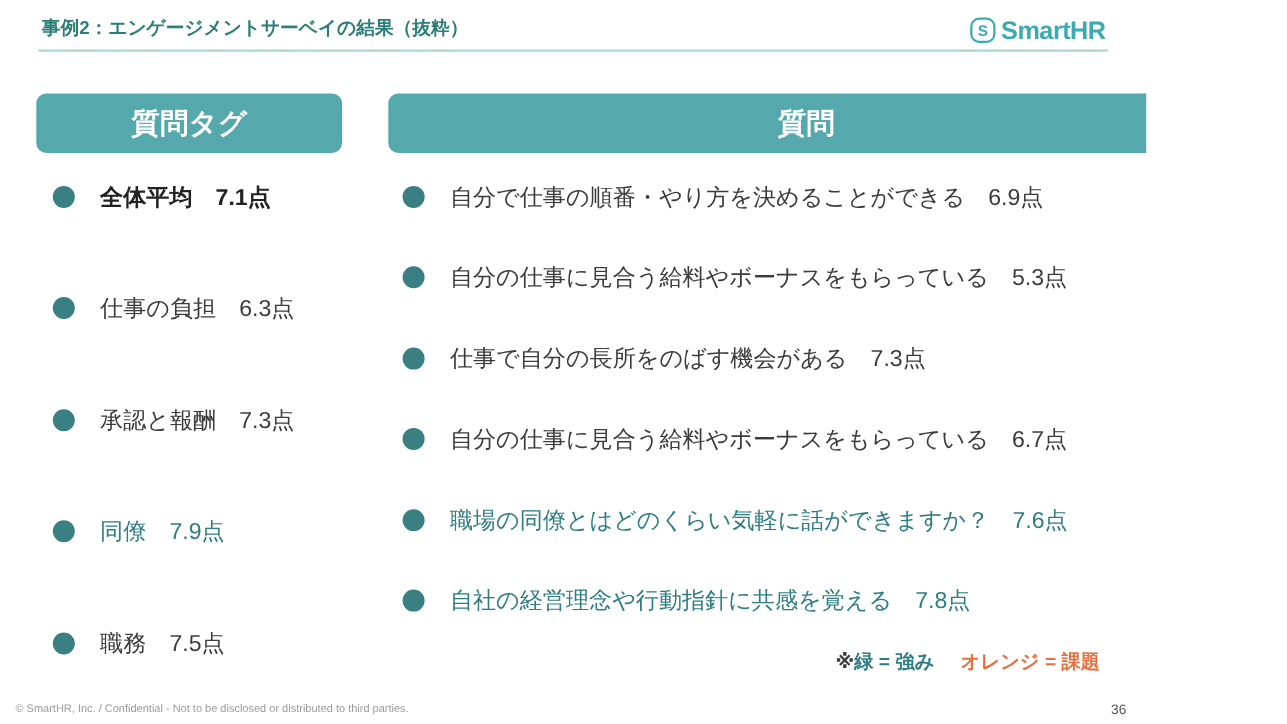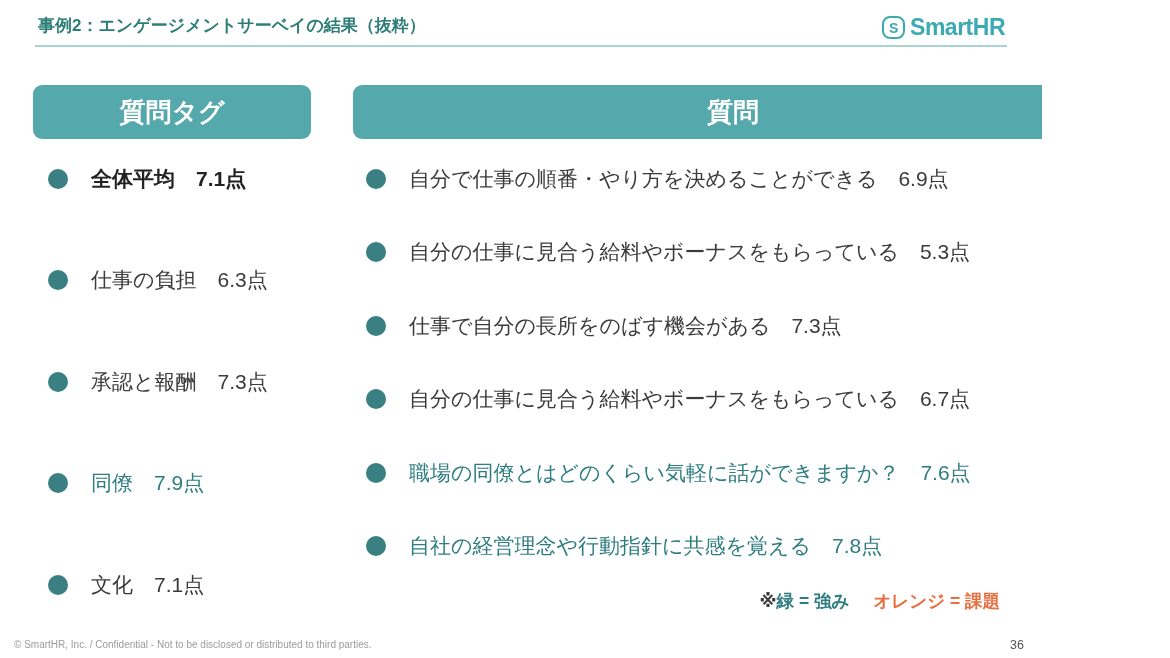--- a/index.html
+++ b/index.html
@@ -81,20 +81,24 @@
     <div class="row">
       <span class="bullet"></span>
       <span class="row-label">承認と報酬　7.3点</span>
     </div>
     <div class="row">
       <span class="bullet"></span>
       <span class="row-label em-strength">同僚　7.9点</span>
     </div>
     <div class="row">
       <span class="bullet"></span>
+      <span class="row-label">職務　7.5点</span>
+    </div>
+    <div class="row">
+      <span class="bullet"></span>
       <span class="row-label">文化　7.1点</span>
     </div>
   </div>
 
   <div class="rows right">
     <div class="row">
       <span class="bullet"></span>
       <span class="row-label">自分で仕事の順番・やり方を決めることができる　6.9点</span>
     </div>
     <div class="row">

